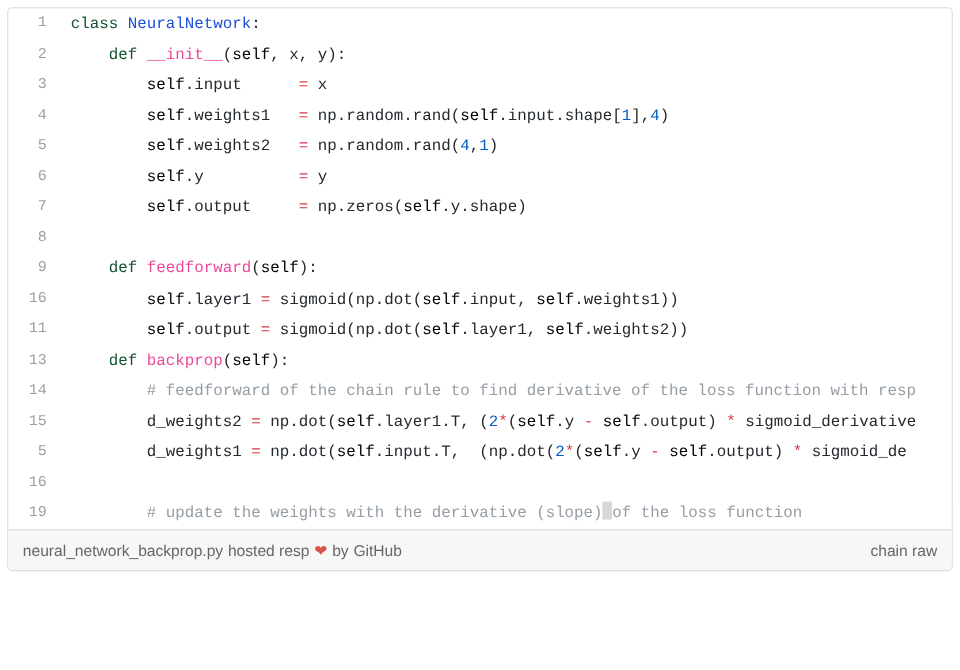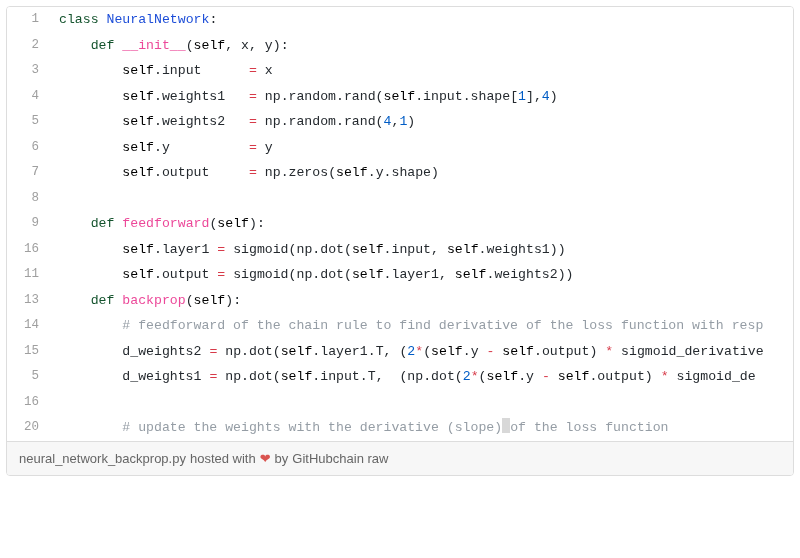--- a/index.html
+++ b/index.html
@@ -50,20 +50,21 @@
     overflow: hidden;
   }
   .meta {
     background: #f7f7f7;
     border-top: 1px solid #ddd;
     padding: 9px 12px;
     font-size: 13px;
     color: #666;
     display: flex;
     align-items: center;
+    justify-content: space-between;
   }
   .meta a { color: #666; text-decoration: none; }
   .meta .left { display: flex; align-items: center; gap: 4px; }
   .heart { color: #d9534f; font-size: 13px; }
   .k  { color: #14532d; }   
   .nf { color: #ec4899; }   
   .nc { color: #1d4ed8; }   
   .bp { color: #000000; }   
   .n  { color: #24292e; }   
   .o  { color: #d73a49; }   
@@ -143,29 +144,29 @@
           </tr>
           <tr>
             <td class="ln">5</td>
             <td class="src">        <span class="n">d_weights1</span> <span class="o">=</span> <span class="n">np</span><span class="p">.</span><span class="n">dot</span><span class="p">(</span><span class="bp">self</span><span class="p">.</span><span class="n">input</span><span class="p">.</span><span class="n">T</span><span class="p">,</span>  <span class="p">(</span><span class="n">np</span><span class="p">.</span><span class="n">dot</span><span class="p">(</span><span class="mi">2</span><span class="o">*</span><span class="p">(</span><span class="bp">self</span><span class="p">.</span><span class="n">y</span> <span class="o">-</span> <span class="bp">self</span><span class="p">.</span><span class="n">output</span><span class="p">)</span> <span class="o">*</span> <span class="n">sigmoid_de</span></td>
           </tr>
           <tr>
             <td class="ln">16</td>
             <td class="src"></td>
           </tr>
           <tr>
-            <td class="ln">20</td>
+            <td class="ln">19</td>
             <td class="src">        <span class="c"># update the weights with the derivative (slope)<span class="cursor-block"></span>of the loss function</span></td>
           </tr>
         </tbody>
     </table>
   </div>
   <div class="meta">
     <span class="left">
       <a href="#">neural_network_backprop.py</a>
-      <span> hosted with </span>
+      <span> hosted resp </span>
       <span class="heart">❤</span>
       <span> by </span>
       <a href="#">GitHub</a>
     </span>
     <a href="#">chain raw</a>
   </div>
 </div>
 
 </body></html>

